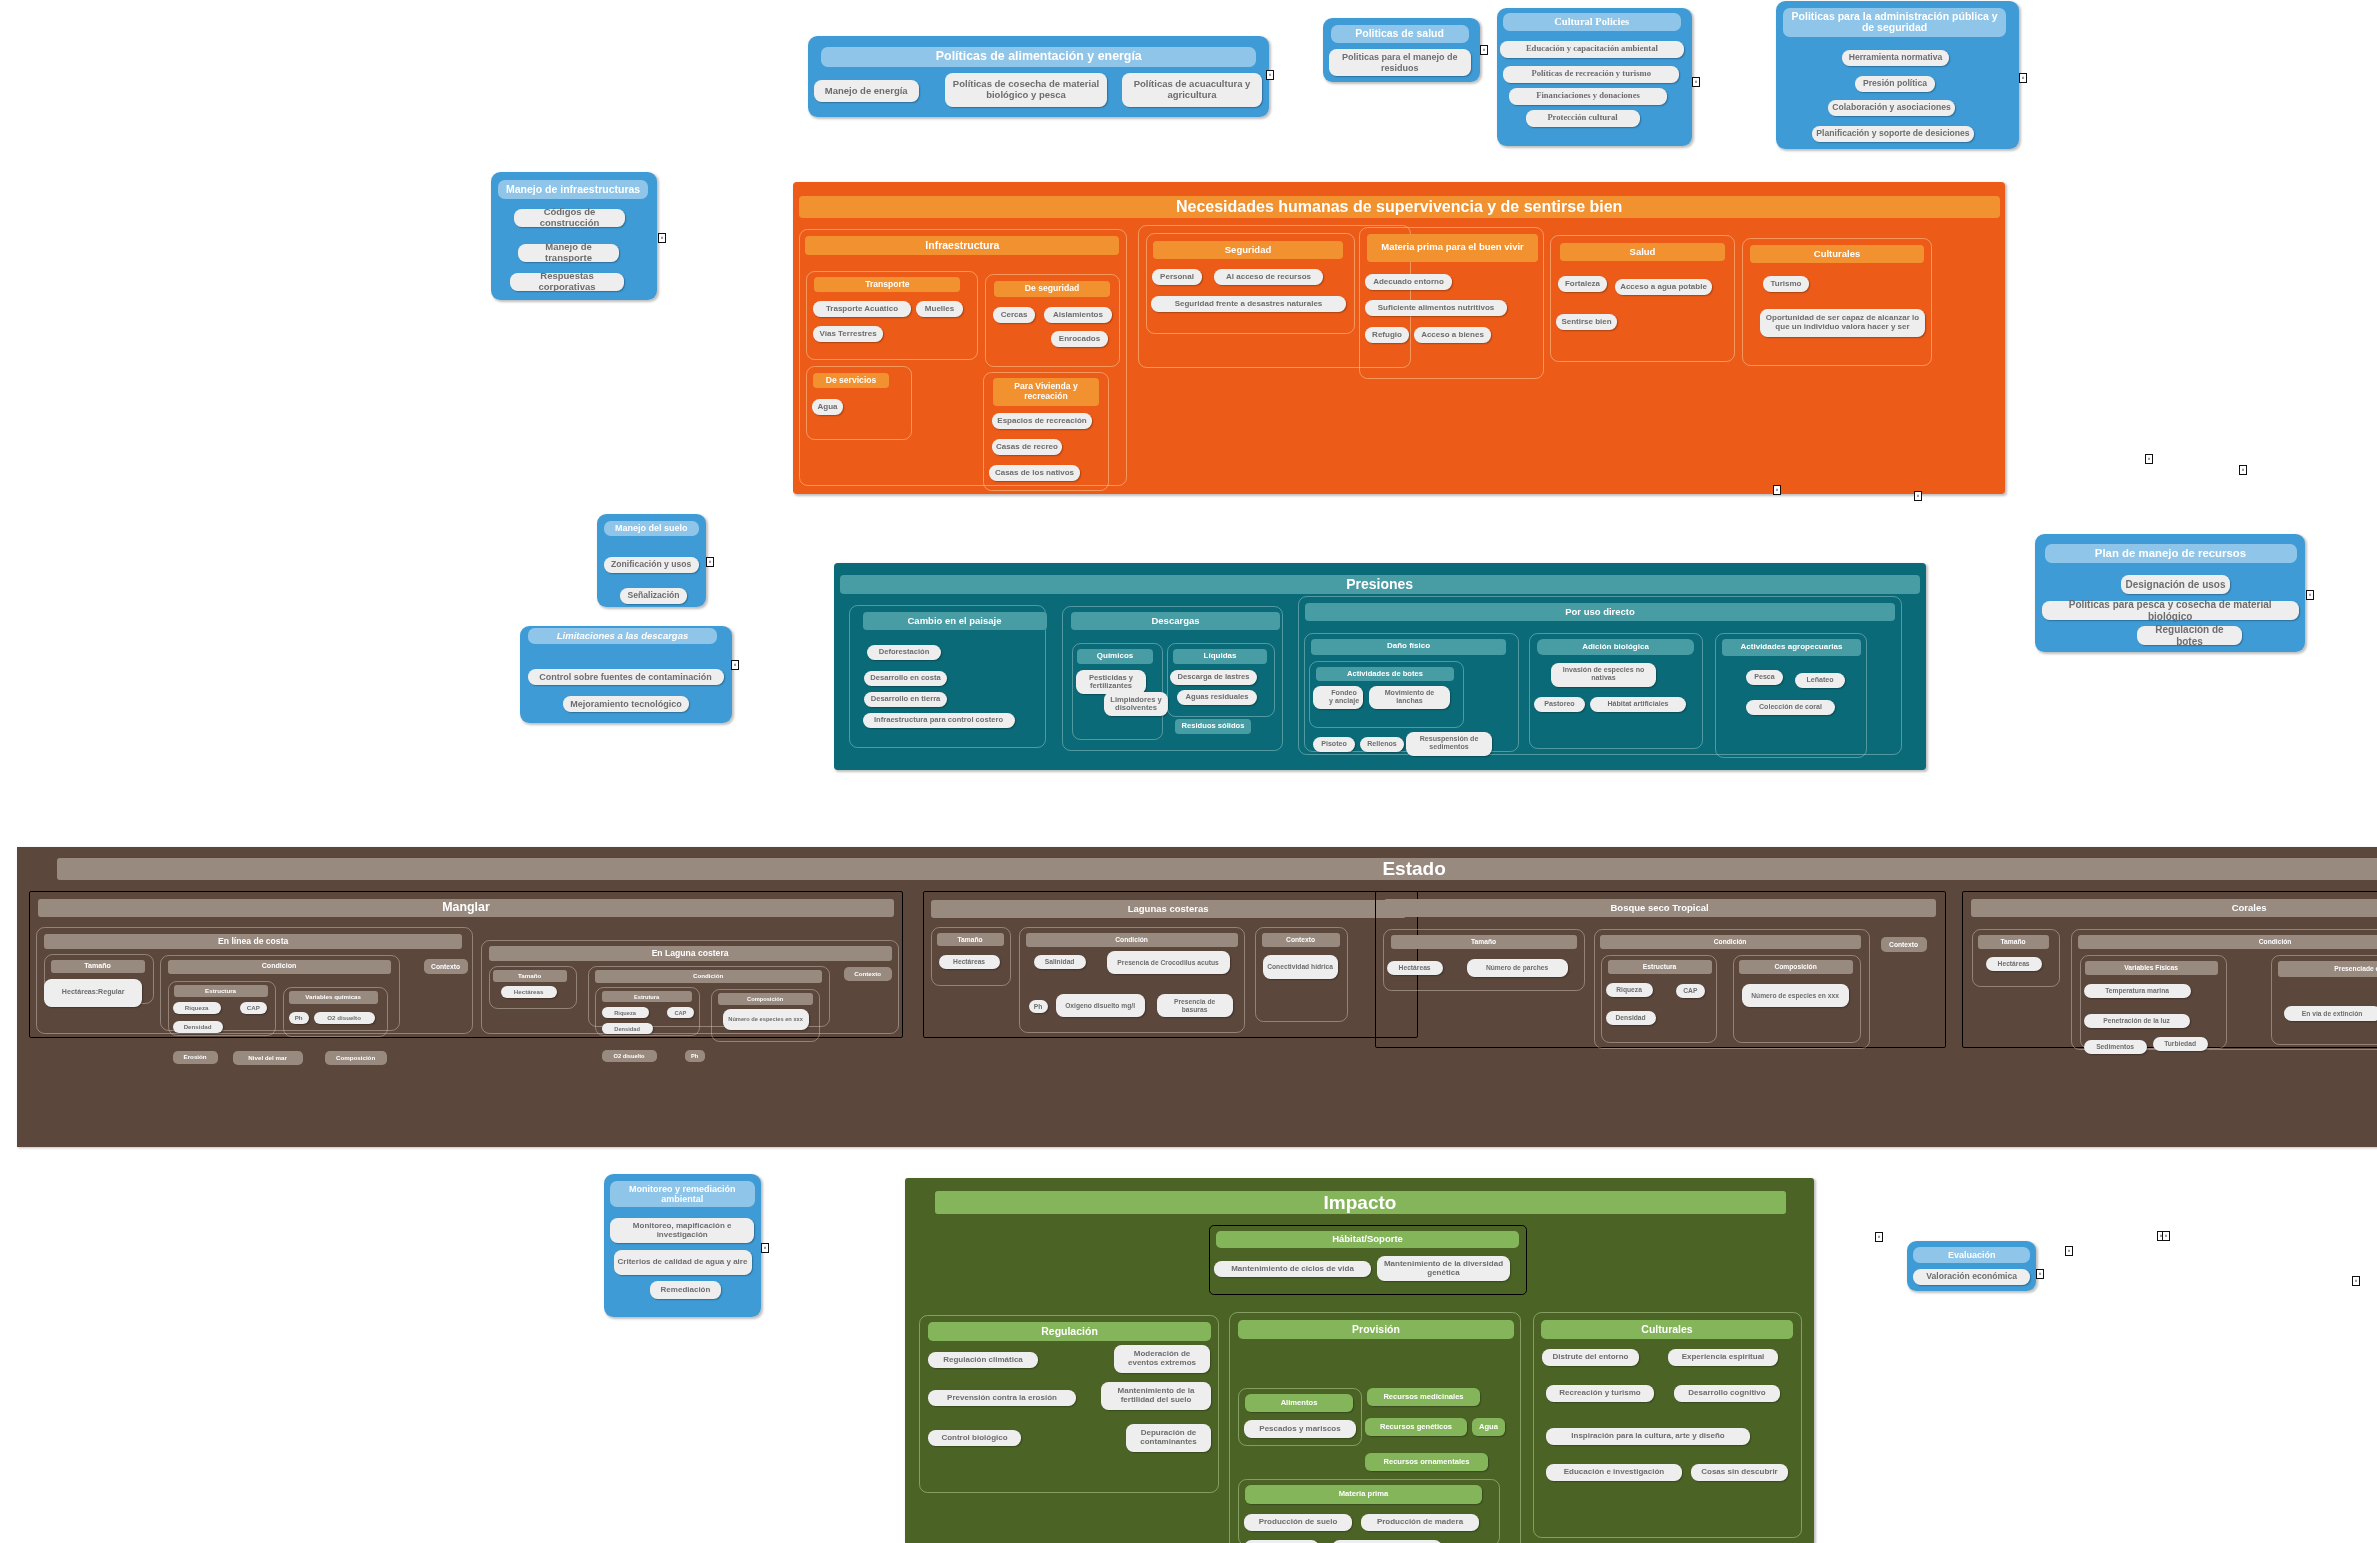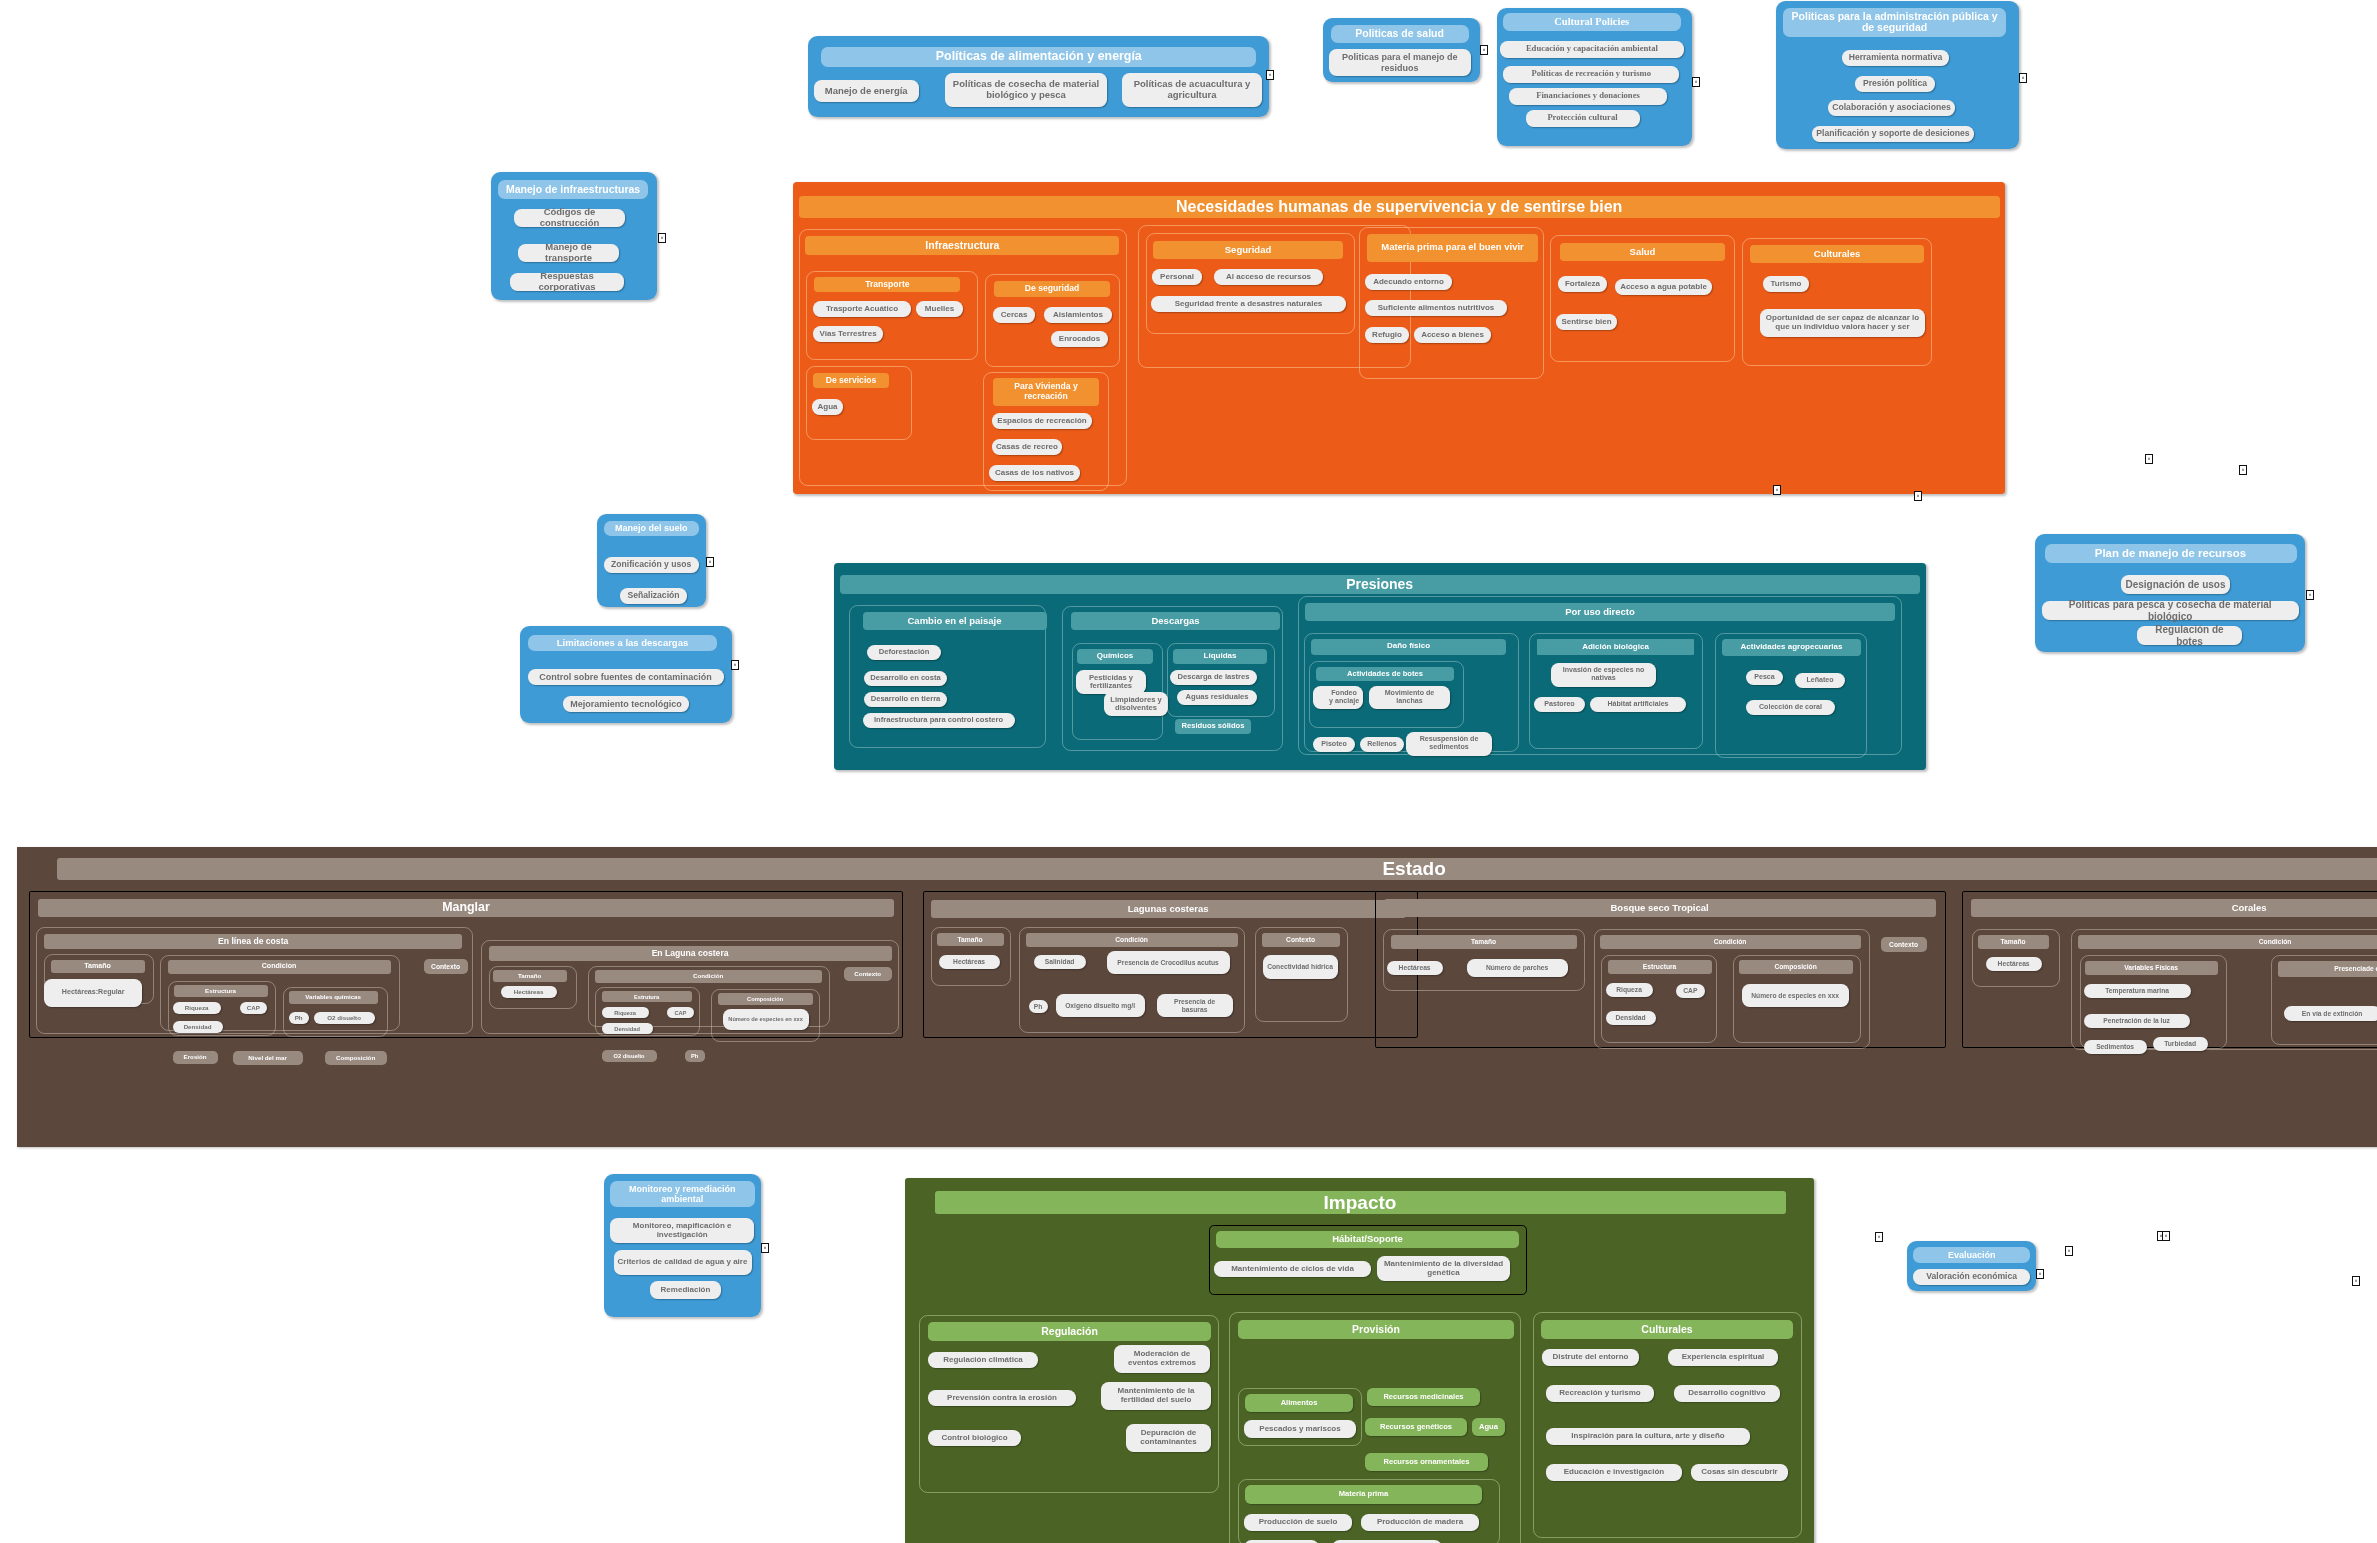--- a/index.html
+++ b/index.html
@@ -96,21 +96,21 @@
   <div class="mk" style="left:658px;top:233px;"></div>
 
   <div class="node blue" style="left:597px;top:514px;width:109px;height:93px;">
     <div class="hdr blue-hdr t19" style="left:6.7px;top:6.7px;width:95px;height:15.7px;font-size:9px;">Manejo del suelo</div>
     <div class="leaf t18" style="left:6.7px;top:43px;width:95px;height:16px;">Zonificación y usos</div>
     <div class="leaf t18" style="left:23px;top:74px;width:67px;height:16px;">Señalización</div>
   </div>
   <div class="mk" style="left:706px;top:557px;"></div>
 
   <div class="node blue" style="left:520px;top:626px;width:212px;height:97px;">
-    <div class="hdr blue-hdr t20" style="left:8px;top:9px;width:189px;height:16px;">Limitaciones a las descargas</div>
+    <div class="hdr blue-hdr t20" style="left:8px;top:2px;width:189px;height:16px;font-style:italic;">Limitaciones a las descargas</div>
     <div class="leaf t19" style="left:7.6px;top:43px;width:196px;height:16px;font-size:9px;">Control sobre fuentes de contaminación</div>
     <div class="leaf t19" style="left:43px;top:70px;width:126px;height:16px;font-size:9px;">Mejoramiento tecnológico</div>
   </div>
   <div class="mk" style="left:731px;top:660px;"></div>
 
   <div class="node blue" style="left:2035px;top:534px;width:270px;height:118px;">
     <div class="hdr blue-hdr t24" style="left:9.5px;top:9.5px;width:252px;height:19px;font-size:11.4px;">Plan de manejo de recursos</div>
     <div class="leaf t21" style="left:86px;top:41px;width:109px;height:19px;font-size:10px;">Designación de usos</div>
     <div class="leaf t21" style="left:6.7px;top:67px;width:257px;height:19px;font-size:10px;">Políticas para pesca y cosecha de material biológico</div>
     <div class="leaf t21" style="left:102px;top:92px;width:105px;height:19px;font-size:10px;">Regulación de botes</div>
@@ -228,21 +228,21 @@
     <div class="grp teal-grp" style="left:475px;top:98px;width:155px;height:67px;"></div>
     <div class="hdr teal-hdr t16" style="left:482px;top:104px;width:138px;height:14.3px;border-radius:3.8px;">Actividades de botes</div>
     <div class="leaf t15" style="left:479px;top:123px;width:50px;height:23px;padding-left:16px;">Fondeo y anclaje</div>
     <div class="leaf t15" style="left:535px;top:123px;width:81px;height:23px;">Movimiento de lanchas</div>
     <div class="leaf t15" style="left:479px;top:174px;width:42px;height:15px;">Pisoteo</div>
     <div class="leaf t15" style="left:526px;top:174px;width:44px;height:15px;">Rellenos</div>
     <div class="leaf t15" style="left:572px;top:169px;width:86px;height:24px;">Resuspensión de sedimentos</div>
     <div class="mk" style="left:1518px;top:713px;"></div>
 
     <div class="grp teal-grp" style="left:695px;top:70px;width:174px;height:116px;"></div>
-    <div class="hdr teal-hdr t17" style="left:703px;top:76px;width:157px;height:16px;border-radius:1px;">Adición biológica</div>
+    <div class="hdr teal-hdr t17" style="left:703px;top:76px;width:157px;height:16px;border-radius:6px;">Adición biológica</div>
     <div class="leaf t15" style="left:717px;top:100px;width:105px;height:24px;">Invasión de especies no nativas</div>
     <div class="leaf t15" style="left:700px;top:134px;width:51px;height:15px;">Pastoreo</div>
     <div class="leaf t15" style="left:756px;top:134px;width:96px;height:15px;">Hábitat artificiales</div>
 
     <div class="grp teal-grp" style="left:881px;top:70px;width:152px;height:125px;"></div>
     <div class="hdr teal-hdr t17" style="left:888px;top:76px;width:139px;height:16.6px;border-radius:3.8px;">Actividades agropecuarias</div>
     <div class="leaf t15" style="left:912px;top:107px;width:37px;height:15px;">Pesca</div>
     <div class="leaf t15" style="left:961px;top:110px;width:50px;height:15px;">Leñateo</div>
     <div class="leaf t15" style="left:912px;top:137px;width:89px;height:15px;">Colección de coral</div>
 

